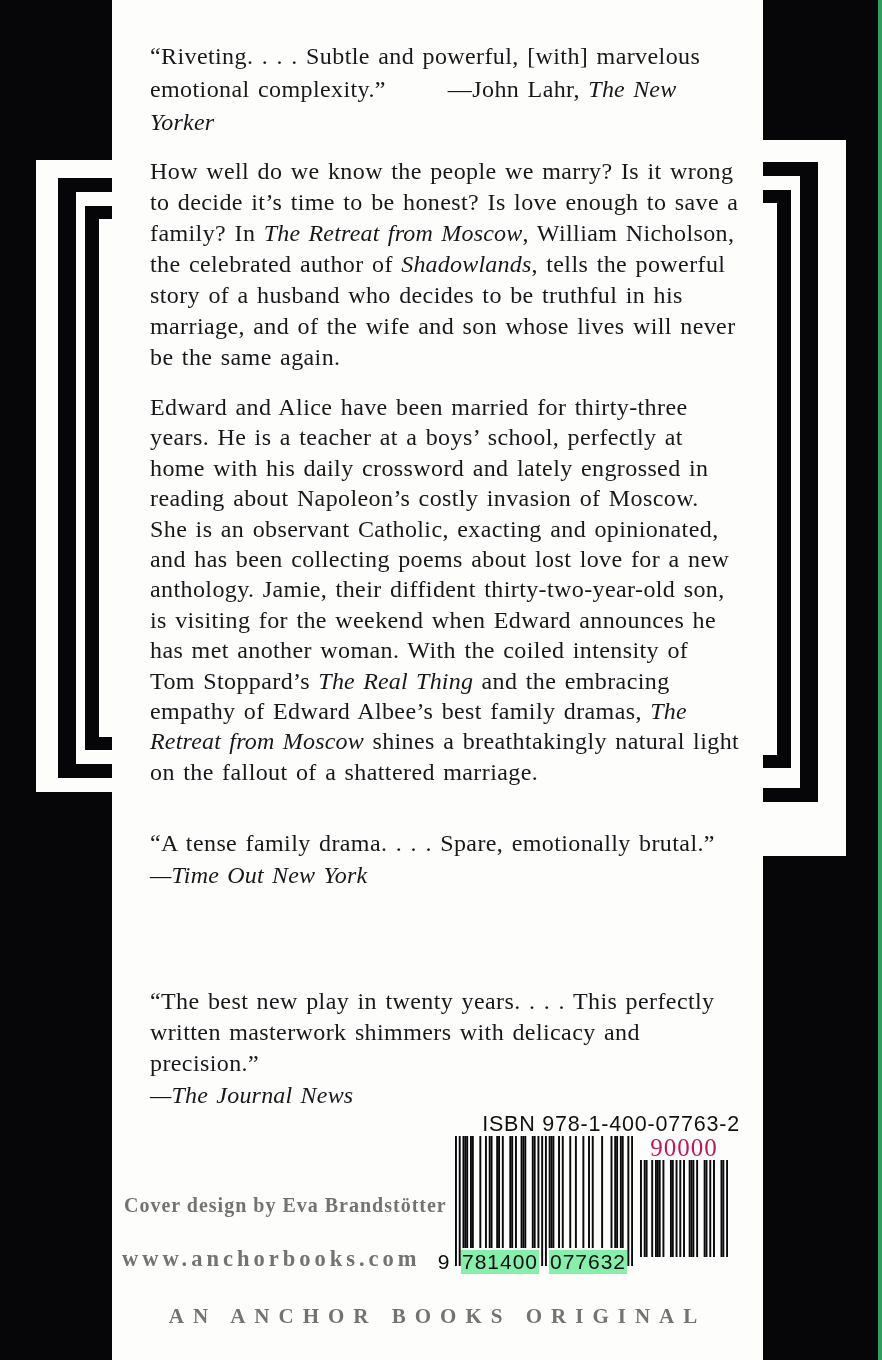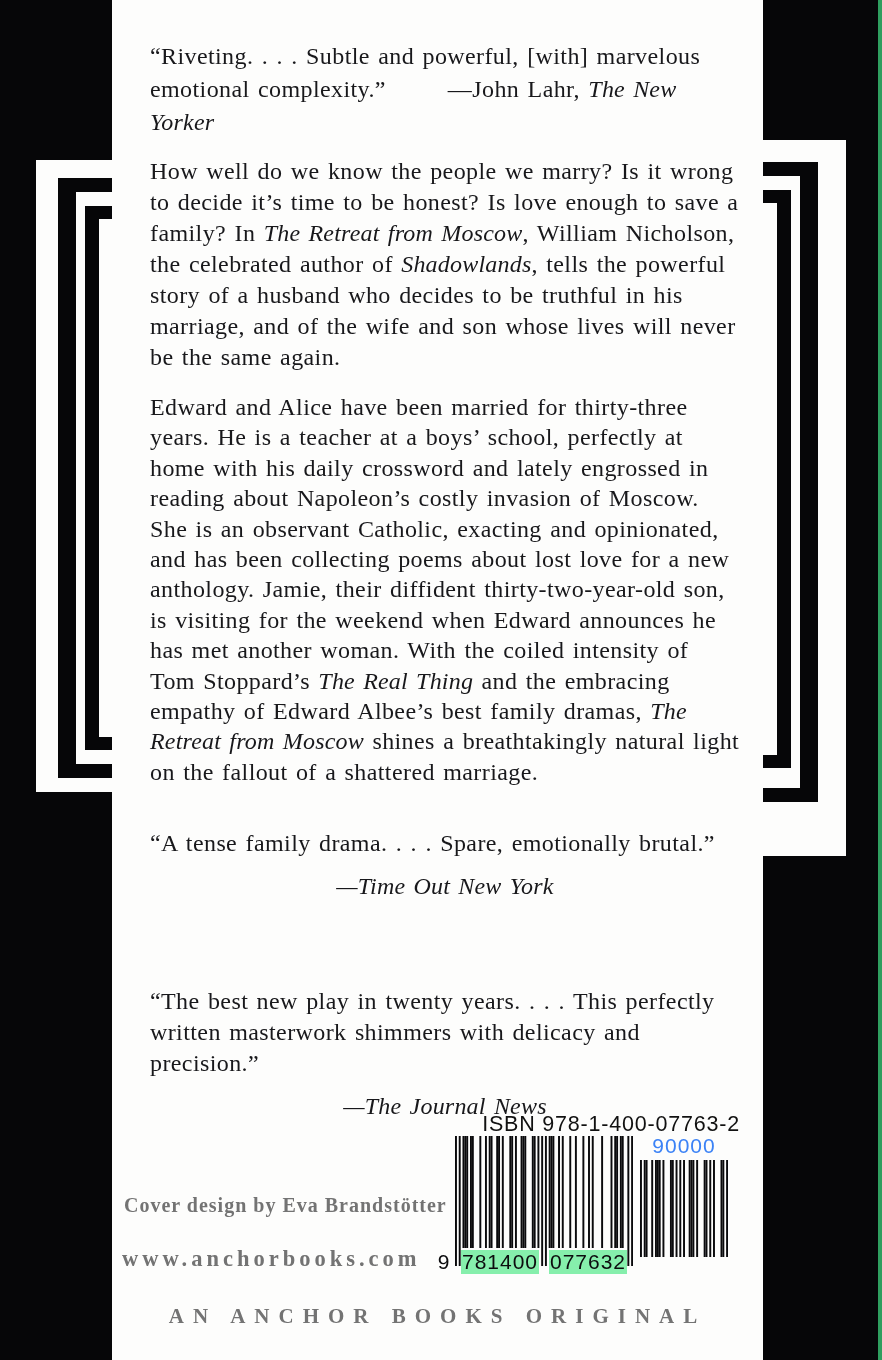--- a/index.html
+++ b/index.html
@@ -3,30 +3,30 @@
 <meta charset="utf-8">
 <style>
   html,body{margin:0;padding:0;background:#060608}
   .cover{position:relative;width:882px;height:1360px;background:#fdfdfc;overflow:hidden;
          font-family:"Liberation Serif","DejaVu Serif",serif;color:#18181b}
   .blk{position:absolute;background:#060608}
   .stripe{position:absolute;background:#2f9e5f}
   .txt{position:absolute;left:150px;width:590px;font-size:24px;line-height:31px;
        letter-spacing:.4px;word-spacing:2px}
   .txt i{font-style:italic;letter-spacing:.2px}
-  .attr{text-align:center;margin-top:12px}
+  .attr{text-align:left;margin-top:1px}
   .gap{margin-left:62px}
   .gap-sm{margin-left:12px}
   .green{position:absolute;color:#737373;font-weight:bold}
   .bc-digit{position:absolute;font-family:"Liberation Sans","DejaVu Sans",sans-serif;
             font-size:21px;color:#0c0c0e;background:#86efac;text-align:center;letter-spacing:1px}
   .isbn{position:absolute;left:450px;top:1112px;width:290px;text-align:right;
         font-size:21.5px;letter-spacing:.8px;color:#111;font-family:"Liberation Sans","DejaVu Sans",sans-serif}
   .price{position:absolute;left:640px;top:1134px;width:88px;text-align:center;
-         font-size:21px;letter-spacing:1px;color:#3b82f6;font-family:Liberation Sans, sans-serif}
+         font-size:25px;letter-spacing:1px;color:#be185d;font-family:Liberation Serif, serif}
 </style>
 </head>
 <body>
 
 <div class="cover">
 
   <div class="blk" style="left:0;top:0;width:112px;height:160px"></div>
   <div class="blk" style="left:0;top:160px;width:36px;height:632px"></div>
   <div class="blk" style="left:0;top:792px;width:112px;height:568px"></div>
   <div class="blk" style="left:763px;top:0;width:119px;height:140px"></div>

